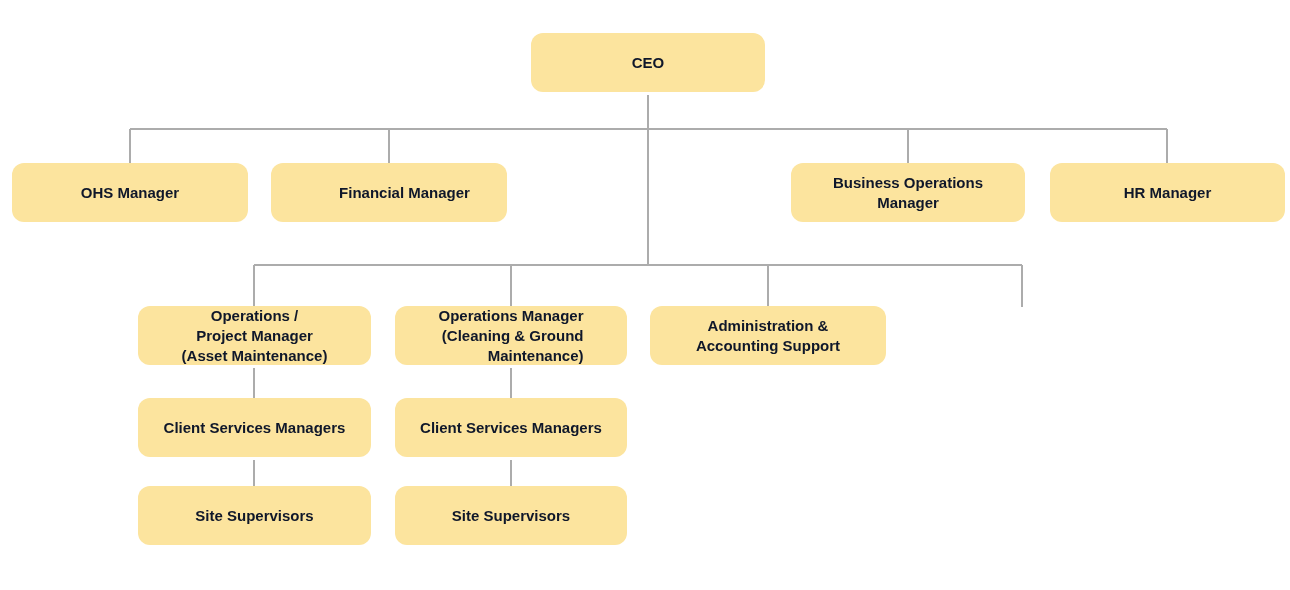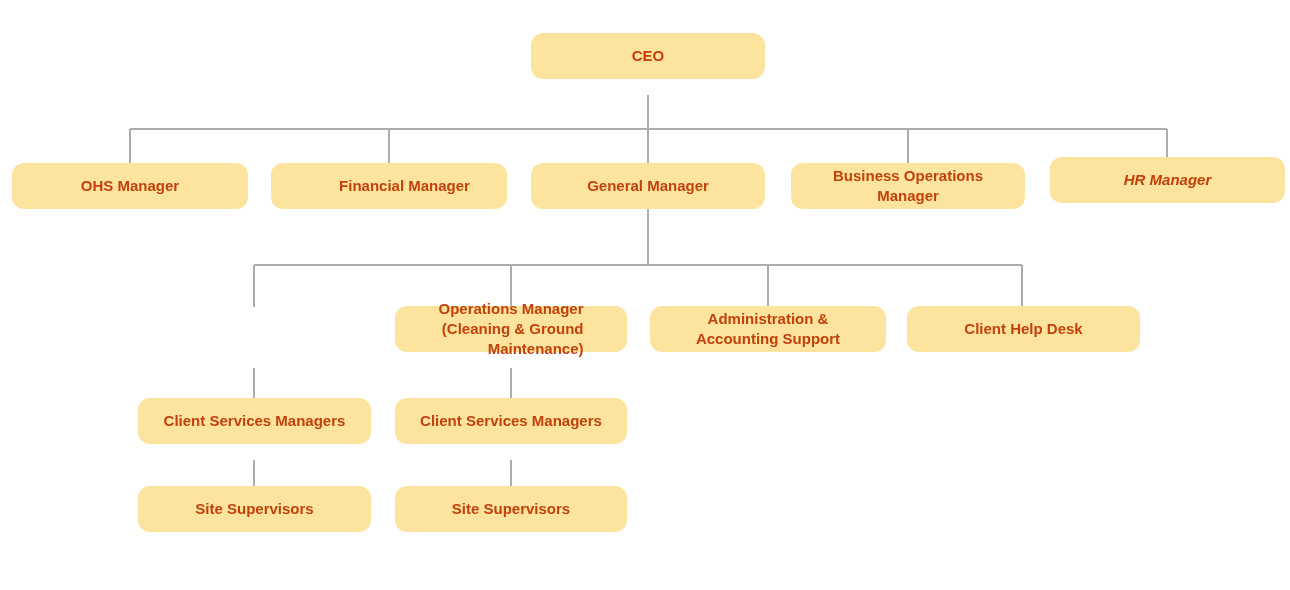--- a/index.html
+++ b/index.html
@@ -11,41 +11,41 @@
     font-family: "Liberation Sans", sans-serif;
     overflow: hidden;
   }
   .connectors {
     position: absolute;
     left: 0; top: 0;
   }
   .node {
     position: absolute;
     box-sizing: border-box;
-    height: 46px;
+    height: 59px;
     display: flex;
     align-items: center;
     justify-content: center;
     text-align: center;
     background: #FCE49E;
     border-radius: 12px;
-    color: #c2410c;
+    color: #0f172a;
     font-weight: 700;
     font-size: 15px;
     line-height: 20px;
     white-space: pre-line;
     padding: 2px 10px;
   }
   
   #n-ceo       { left: 531px;  top: 33px;  width: 234px; }
   #n-ohs       { left: 12px;   top: 163px; width: 236px; }
   #n-fin       { left: 271px;  top: 163px; width: 236px; padding-left: 41px; }
   #n-gm        { left: 531px;  top: 163px; width: 234px; }
   #n-bdm       { left: 791px;  top: 163px; width: 234px; }
-  #n-hr        { left: 1050px; top: 157px; width: 235px; font-style: italic; }
+  #n-hr        { left: 1050px; top: 163px; width: 235px; }
   #n-opsproj   { left: 138px;  top: 306px; width: 233px; }
   #n-opsclean  { left: 395px;  top: 306px; width: 232px; text-align: right; }
   #n-admin     { left: 650px;  top: 306px; width: 236px; }
   #n-helpdesk  { left: 907px;  top: 306px; width: 233px; }
   #n-csm-a     { left: 138px;  top: 398px; width: 233px; }
   #n-csm-c     { left: 395px;  top: 398px; width: 232px; }
   #n-site-a    { left: 138px;  top: 486px; width: 233px; }
   #n-site-c    { left: 395px;  top: 486px; width: 232px; }
 </style>
 </head>
@@ -67,28 +67,29 @@
              M1022 265 V307
              M254 368 V399
              M511 368 V399
              M254 460 V487
              M511 460 V487" stroke="#ACACAC" stroke-width="2" fill="none"></path>
   </svg>
 
   <div class="node" id="n-ceo">CEO</div>
   <div class="node" id="n-ohs">OHS Manager</div>
   <div class="node" id="n-fin">Financial Manager</div>
-  <div class="node" id="n-gm">General Manager</div>
   <div class="node" id="n-bdm">Business Operations
 Manager</div>
   <div class="node" id="n-hr">HR Manager</div>
+  <div class="node" id="n-opsproj">Operations /
+Project Manager
+(Asset Maintenance)</div>
   <div class="node" id="n-opsclean">Operations Manager
 (Cleaning &amp; Ground
 Maintenance)</div>
   <div class="node" id="n-admin">Administration &amp;
 Accounting Support</div>
-  <div class="node" id="n-helpdesk">Client Help Desk</div>
   <div class="node" id="n-csm-a">Client Services Managers</div>
   <div class="node" id="n-csm-c">Client Services Managers</div>
   <div class="node" id="n-site-a">Site Supervisors</div>
   <div class="node" id="n-site-c">Site Supervisors</div>
 
 </div>
 
 </body></html>

